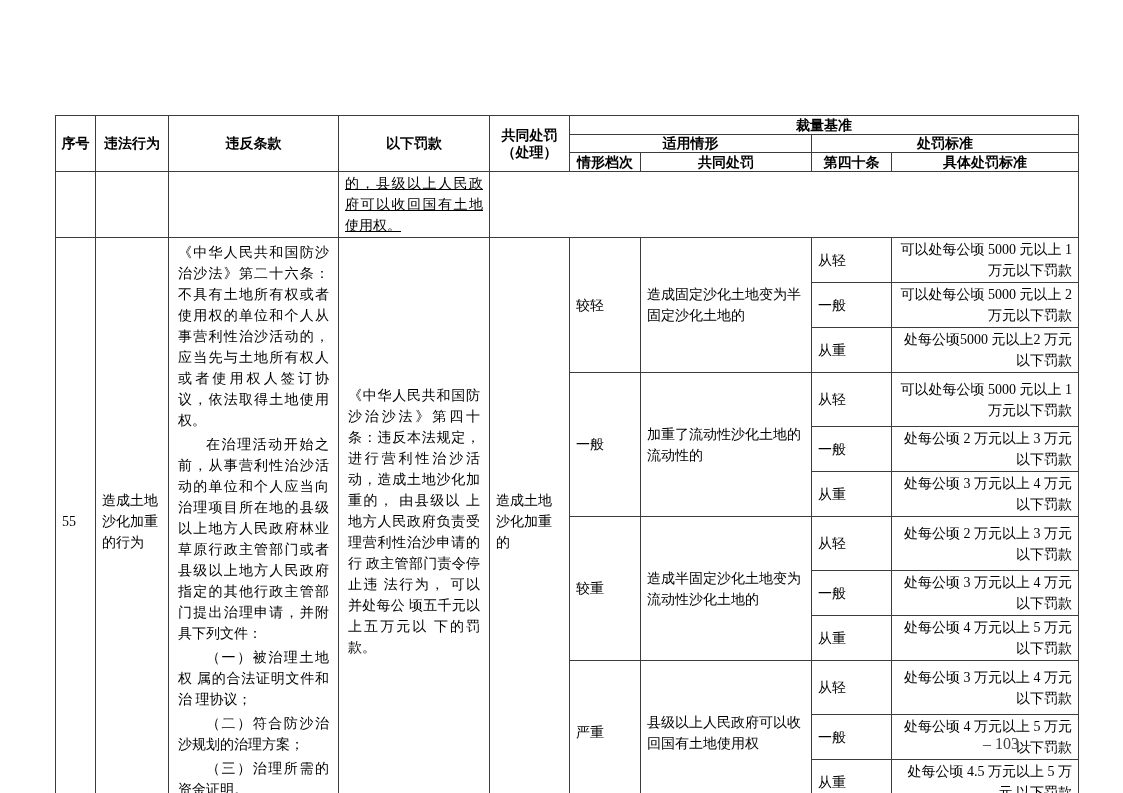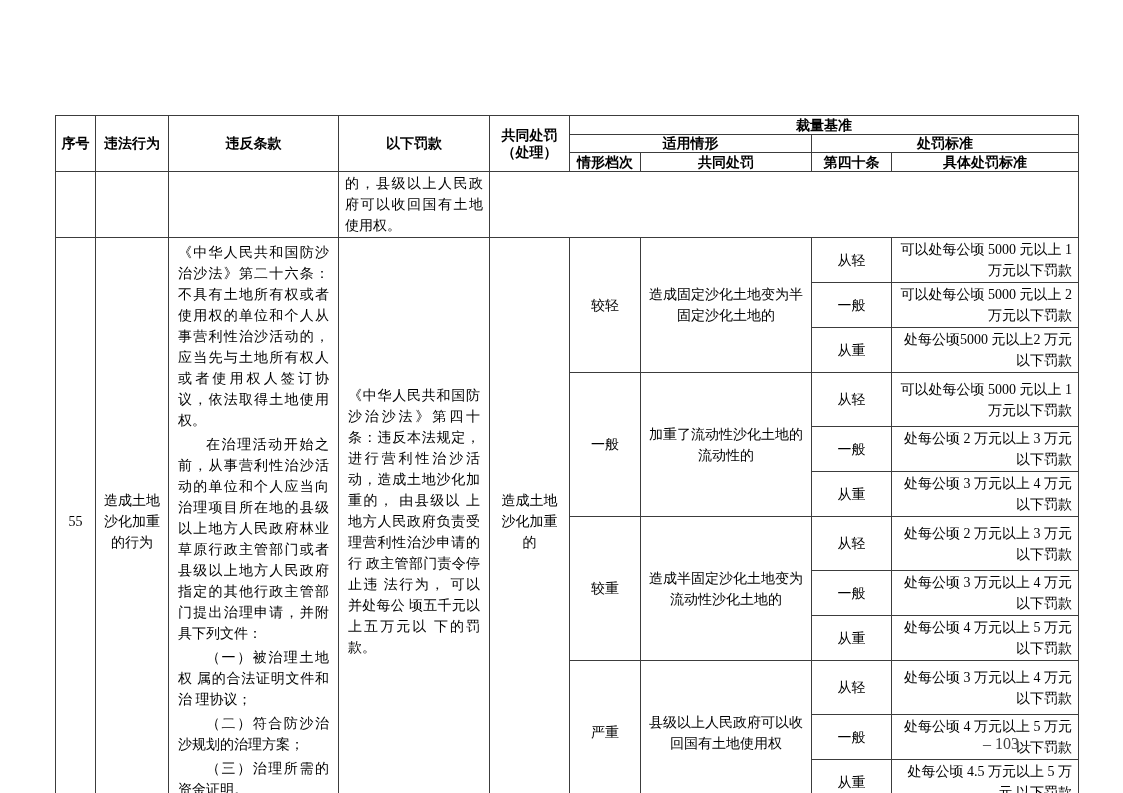--- a/index.html
+++ b/index.html
@@ -40,27 +40,28 @@
   .c-clause p, .c-basis p { margin: 3px; text-align: justify; }
   .c-clause p.indent { text-indent: 2em; }
   .c-basis {
     vertical-align: middle;
     padding: 2px 7px;
   }
   .c-basis-cont {
     vertical-align: top;
     text-align: justify;
     padding: 2px 7px;
+    text-decoration: underline;
   }
   .c-standard {
     text-align: right;
     padding: 1px 8px;
     line-height: 18px;
   }
-  .c-tier, .c-level, .c-situation, .c-joint, .c-seq, .c-act { text-align: center; }
+  .c-tier, .c-level, .c-situation, .c-joint, .c-seq, .c-act { }
 
   .page-number {
     position: absolute;
     left: 952px; top: 735px;
     width: 110px;
     font-size: 16px;
     color: #404040;
     text-align: center;
     font-family: "Liberation Serif", serif;
   }

